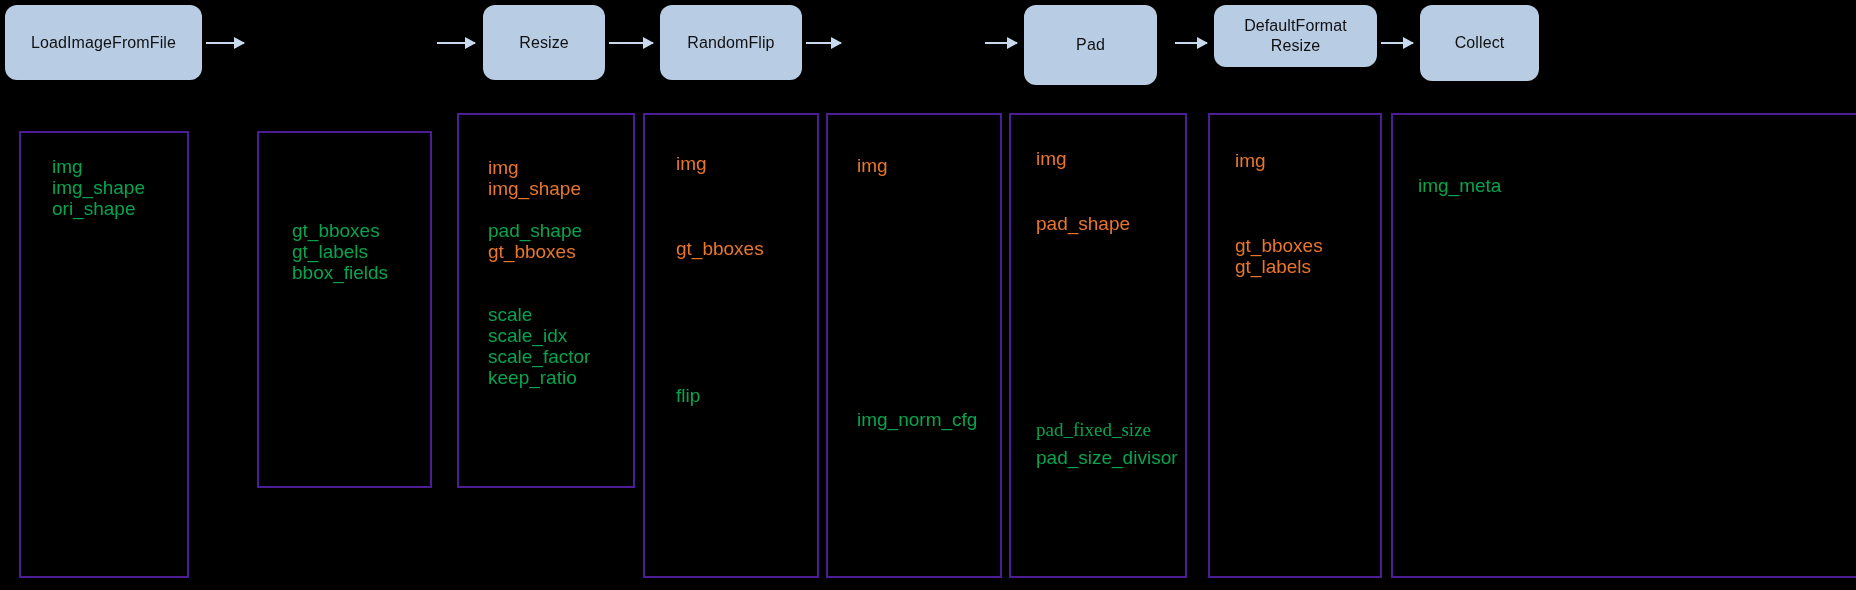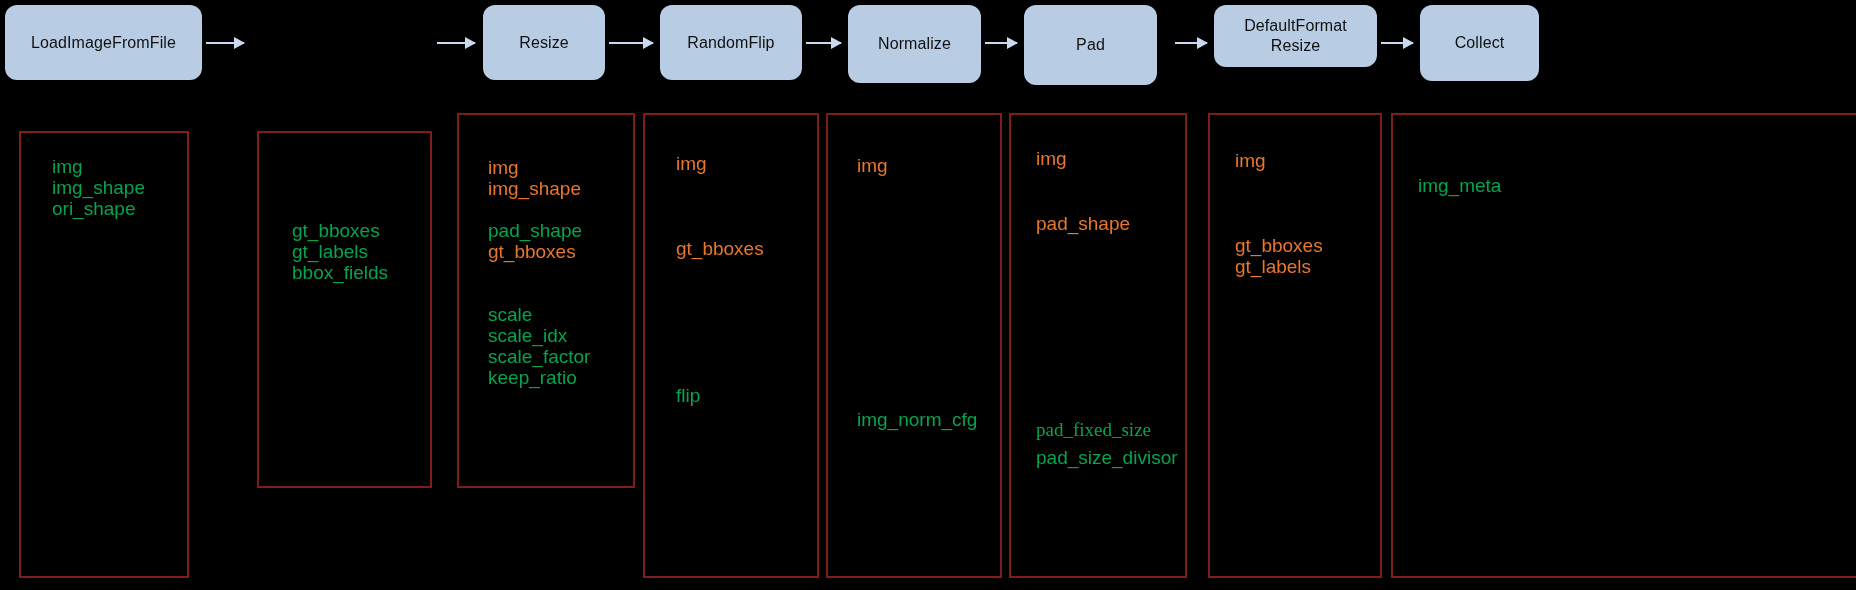--- a/index.html
+++ b/index.html
@@ -28,21 +28,21 @@
     content:"";position:absolute;right:-1px;top:-5px;
     width:0;height:0;
     border-left:11px solid #c9d9ee;
     border-top:6px solid transparent;
     border-bottom:6px solid transparent;
   }
 
   
   .panel{
     position:absolute;
-    border:2px solid #7f1d1d;
+    border:2px solid #4c1d95;
     background:#000;
     box-sizing:border-box;
   }
   .field{
     position:absolute;
     font-size:19px;
     line-height:21px;
     white-space:nowrap;
   }
   .g{color:#06a44e;}
@@ -59,23 +59,20 @@
 
 
   <div class="node" style="left:483px;top:5px;width:122px;height:75px;">
     <span>Resize</span>
   </div>
 
   <div class="node" style="left:660px;top:5px;width:142px;height:75px;">
     <span>RandomFlip</span>
   </div>
 
-  <div class="node" style="left:848px;top:5px;width:133px;height:78px;">
-    <span>Normalize</span>
-  </div>
 
   <div class="node" style="left:1024px;top:5px;width:133px;height:80px;">
     <span>Pad</span>
   </div>
 
   <div class="node" style="left:1214px;top:5px;width:163px;height:62px;flex-direction:column;">
     <span>DefaultFormat</span>
     <span>Resize</span>
   </div>
 

